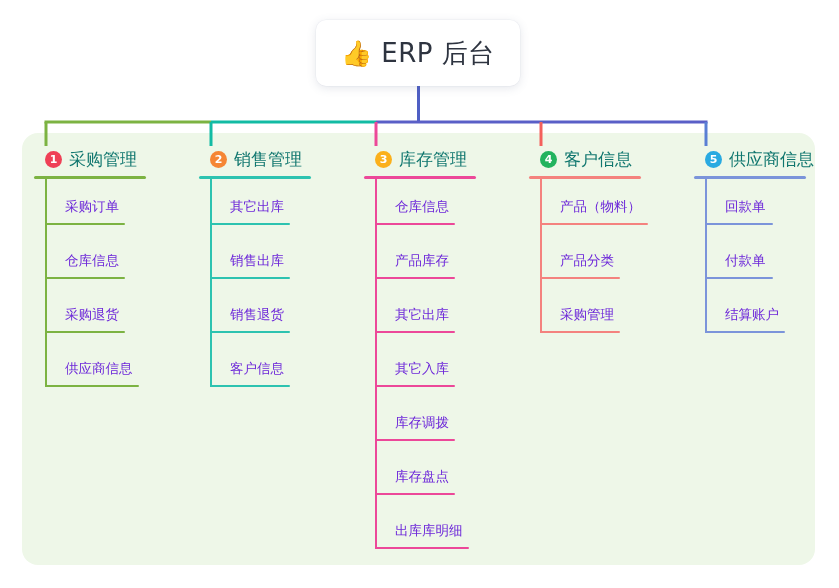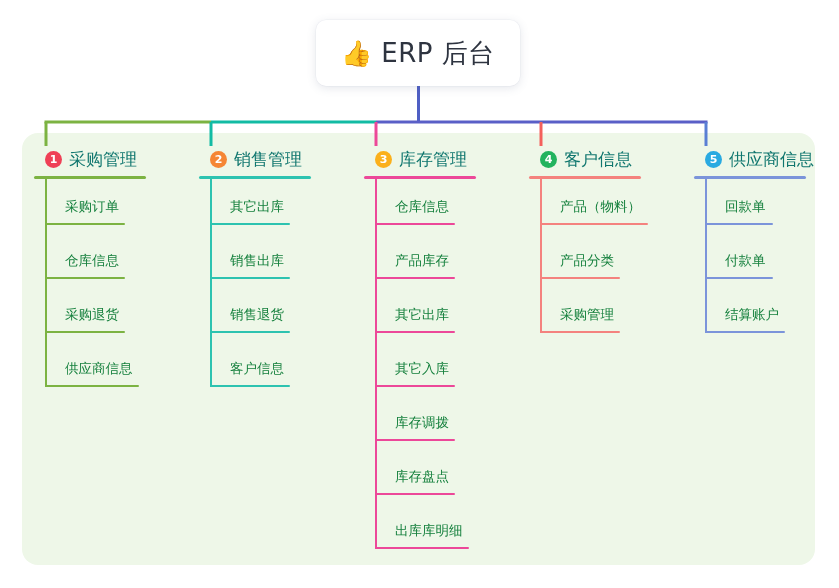--- a/index.html
+++ b/index.html
@@ -67,21 +67,21 @@
 
   
   .kids{position:absolute;left:0;top:33px;}
   .spine{position:absolute;left:11px;top:0;width:2px;}
   .kid{
     position:relative;
     height:54px;
   }
   .kid-label{
     position:absolute;left:31px;top:19px;
-    font-size:13.5px;color:#15803d;white-space:nowrap;
+    font-size:13.5px;color:#6d28d9;white-space:nowrap;
   }
   .kid-rule{
     position:absolute;left:11px;top:44px;height:2px;border-radius:1px;
   }
 </style>
 </head>
 <body>
 
 <div id="mindmap">
 

